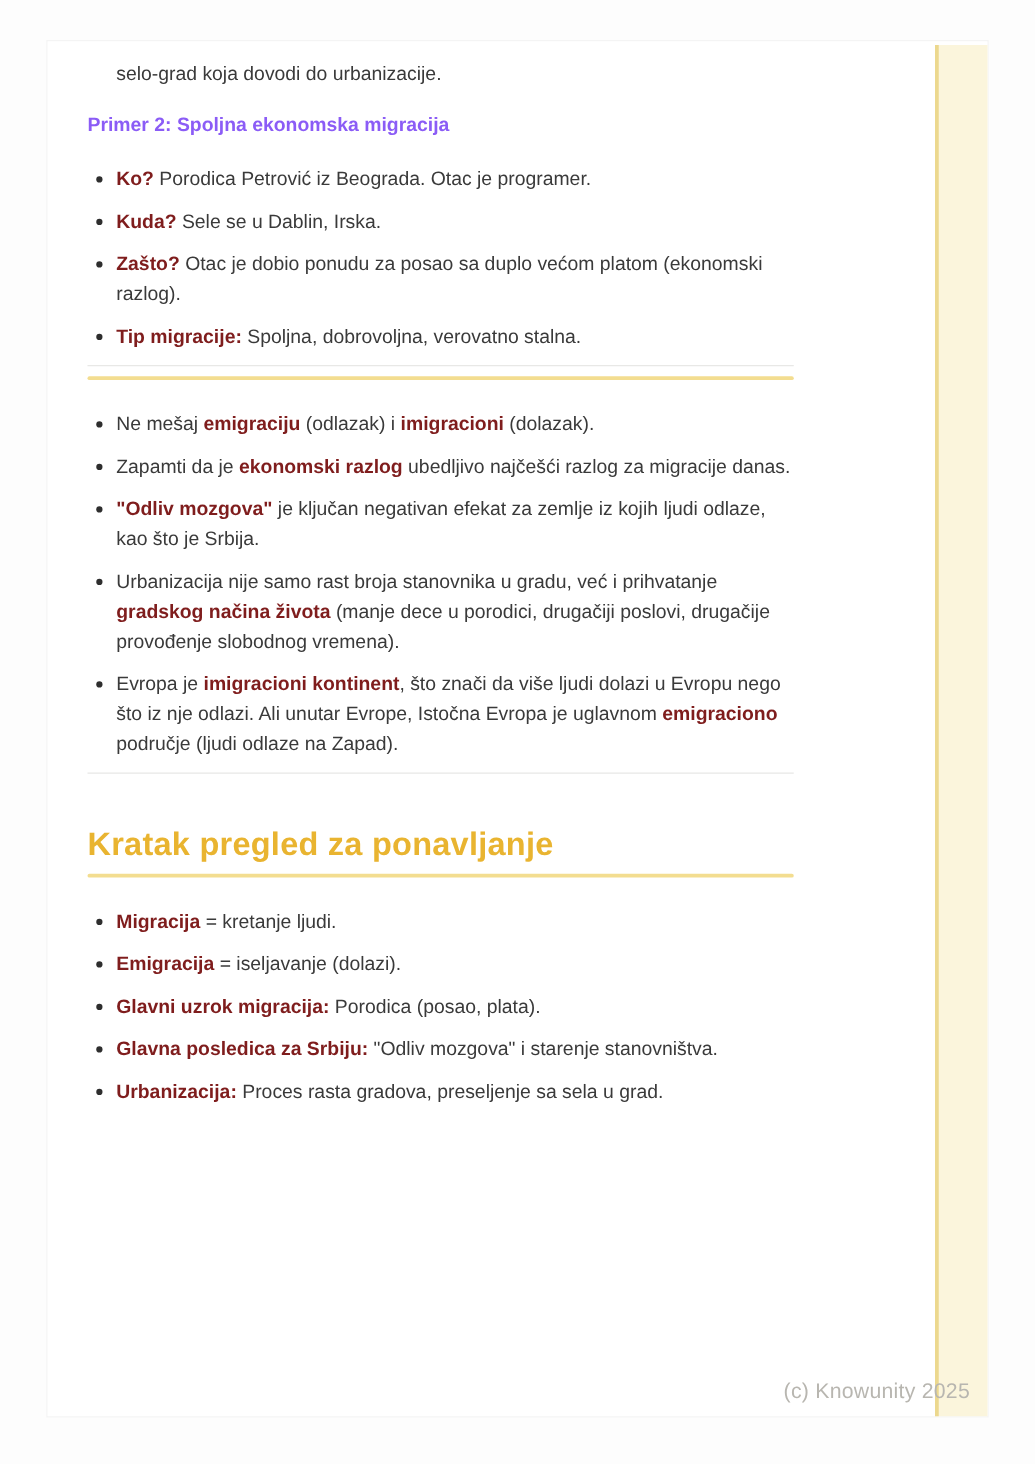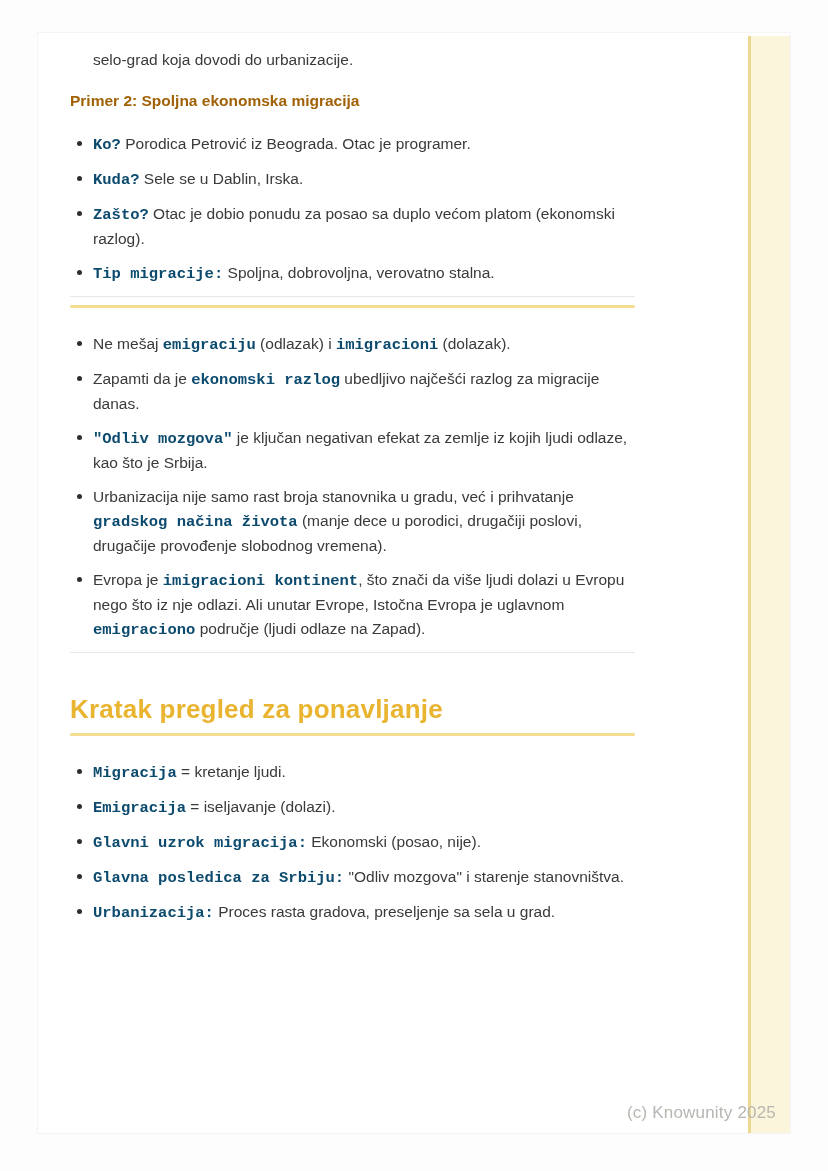--- a/index.html
+++ b/index.html
@@ -29,37 +29,37 @@
     color:#3a3a3a;
     font-size:15.5px;
   }
   p.continuation {
     margin:0 0 16px 23px;
     line-height:24px;
   }
   p.example-heading {
     margin:0 0 19px 0;
     font-weight:bold;
-    color:#a16207;
+    color:#8b5cf6;
     line-height:25px;
   }
   ul { list-style:none; margin:0; padding:0; }
   li {
     position:relative;
     padding-left:23px;
     line-height:24px;
     margin-bottom:10px;
   }
   li::before {
     content:"";
     position:absolute; left:7px; top:9px;
     width:5px; height:5px; border-radius:50%;
     background:#2e2e2e;
   }
-  .b { font-weight:bold; color:#0c4a6e;font-family:Liberation Mono, monospace; }
+  .b { font-weight:bold; color:#7f1d1d; }
   .divider {
     border:none;
     border-top:1px solid #e8e8e6;
     width:565px;
     margin:0;
   }
   .divider-1 { margin-top:5px; }
   .divider-2 { margin-top:10px; }
   h2 {
     margin:42px 0 0 0;
@@ -120,21 +120,21 @@
       </ul>
 
     <hr class="divider divider-2">
 
     <h2 class="second">Kratak pregled za ponavljanje</h2>
     <div class="heading-underline"></div>
 
     <ul class="section-list">
         <li><span class="b">Migracija</span><span> = kretanje ljudi.</span></li>
         <li><span class="b">Emigracija</span><span> = iseljavanje (dolazi).</span></li>
-        <li><span class="b">Glavni uzrok migracija:</span><span> Ekonomski (posao, nije).</span></li>
+        <li><span class="b">Glavni uzrok migracija:</span><span> Porodica (posao, plata).</span></li>
         <li><span class="b">Glavna posledica za Srbiju:</span><span> "Odliv mozgova" i starenje stanovništva.</span></li>
         <li><span class="b">Urbanizacija:</span><span> Proces rasta gradova, preseljenje sa sela u grad.</span></li>
       </ul>
 
   </div>
 
   <div class="watermark">(c) Knowunity 2025</div>
 
 </div>
 

